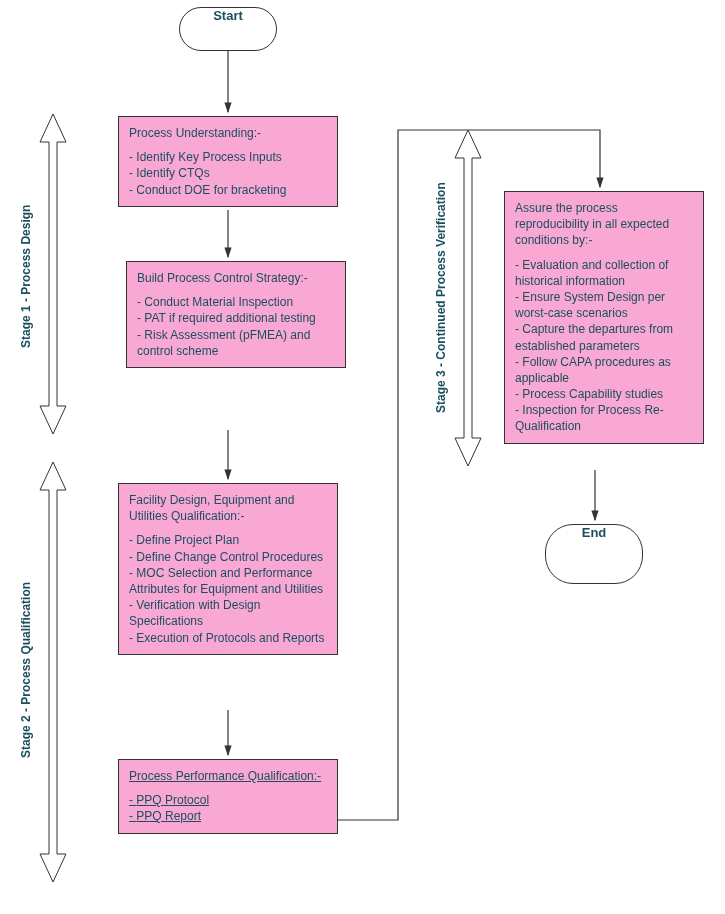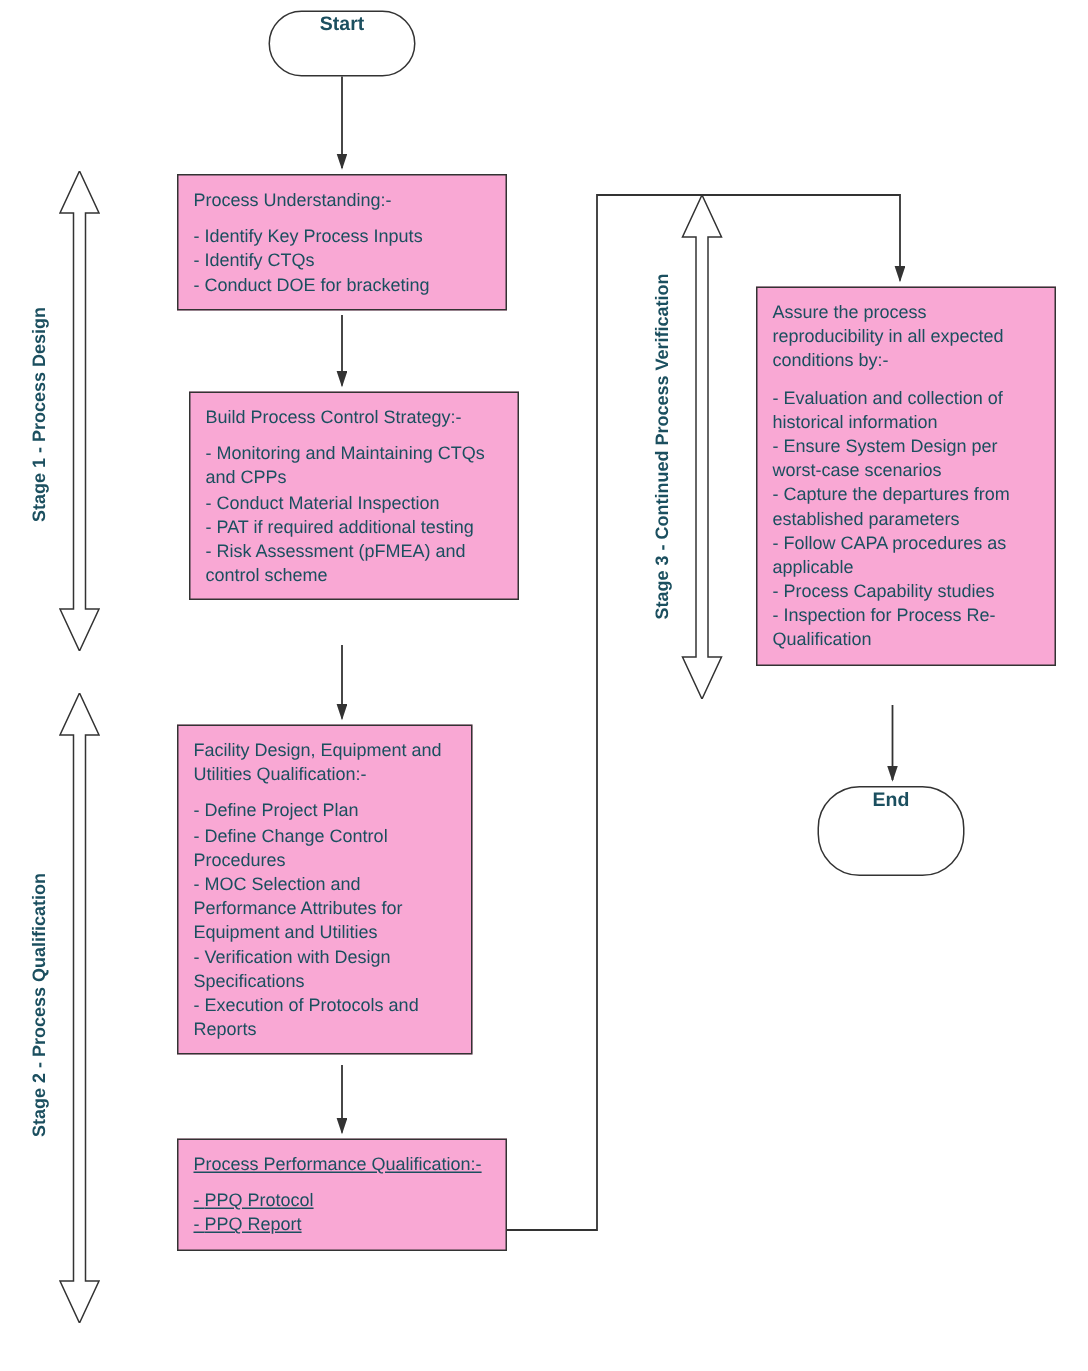--- a/index.html
+++ b/index.html
@@ -67,28 +67,27 @@
   <ul>
     <li>Identify Key Process Inputs</li>
     <li>Identify CTQs</li>
     <li>Conduct DOE for bracketing</li>
   </ul>
 </div>
 
 <div class="node" style="left:126px; top:261px; width:220px;">
   <div class="node-title">Build Process Control Strategy:-</div>
   <ul>
-    <li>Monitoring and Maintaining CTQs and CPPs</li>
     <li>Conduct Material Inspection</li>
     <li>PAT if required additional testing</li>
     <li>Risk Assessment (pFMEA) and control scheme</li>
   </ul>
 </div>
 
-<div class="node" style="left:118px; top:483px; width:197px;">
+<div class="node" style="left:118px; top:483px; width:220px;">
   <div class="node-title">Facility Design, Equipment and Utilities Qualification:-</div>
   <ul>
     <li>Define Project Plan</li>
     <li>Define Change Control Procedures</li>
     <li>MOC Selection and Performance Attributes for Equipment and Utilities</li>
     <li>Verification with Design Specifications</li>
     <li>Execution of Protocols and Reports</li>
   </ul>
 </div>
 

